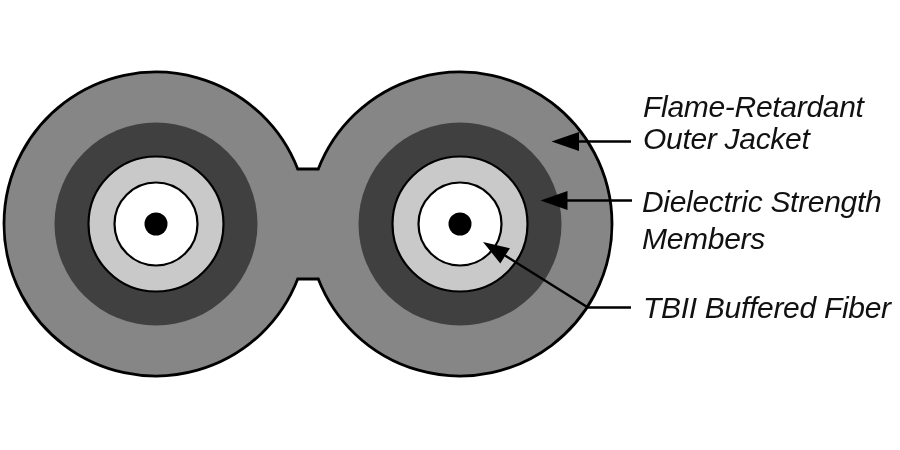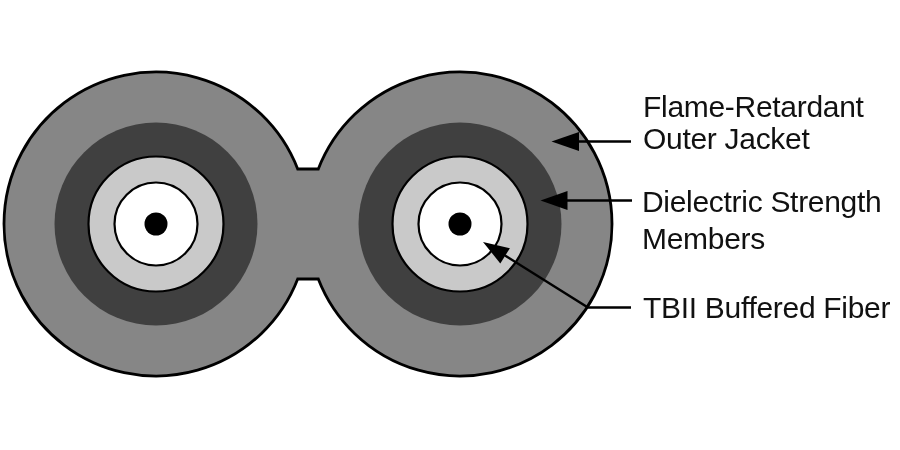--- a/index.html
+++ b/index.html
@@ -7,20 +7,21 @@
     padding: 0;
     background: #ffffff;
   }
   #stage {
     position: relative;
     width: 900px;
     height: 450px;
     background: #ffffff;
     overflow: hidden;
     font-family: "Liberation Sans", sans-serif;
+    font-style: italic;
   }
   svg { display: block; }
   .label-text {
     font-family: "Liberation Sans", sans-serif;
     font-size: 30px;
     letter-spacing: -0.3px;
   }
 </style>
 </head>
 <body>

